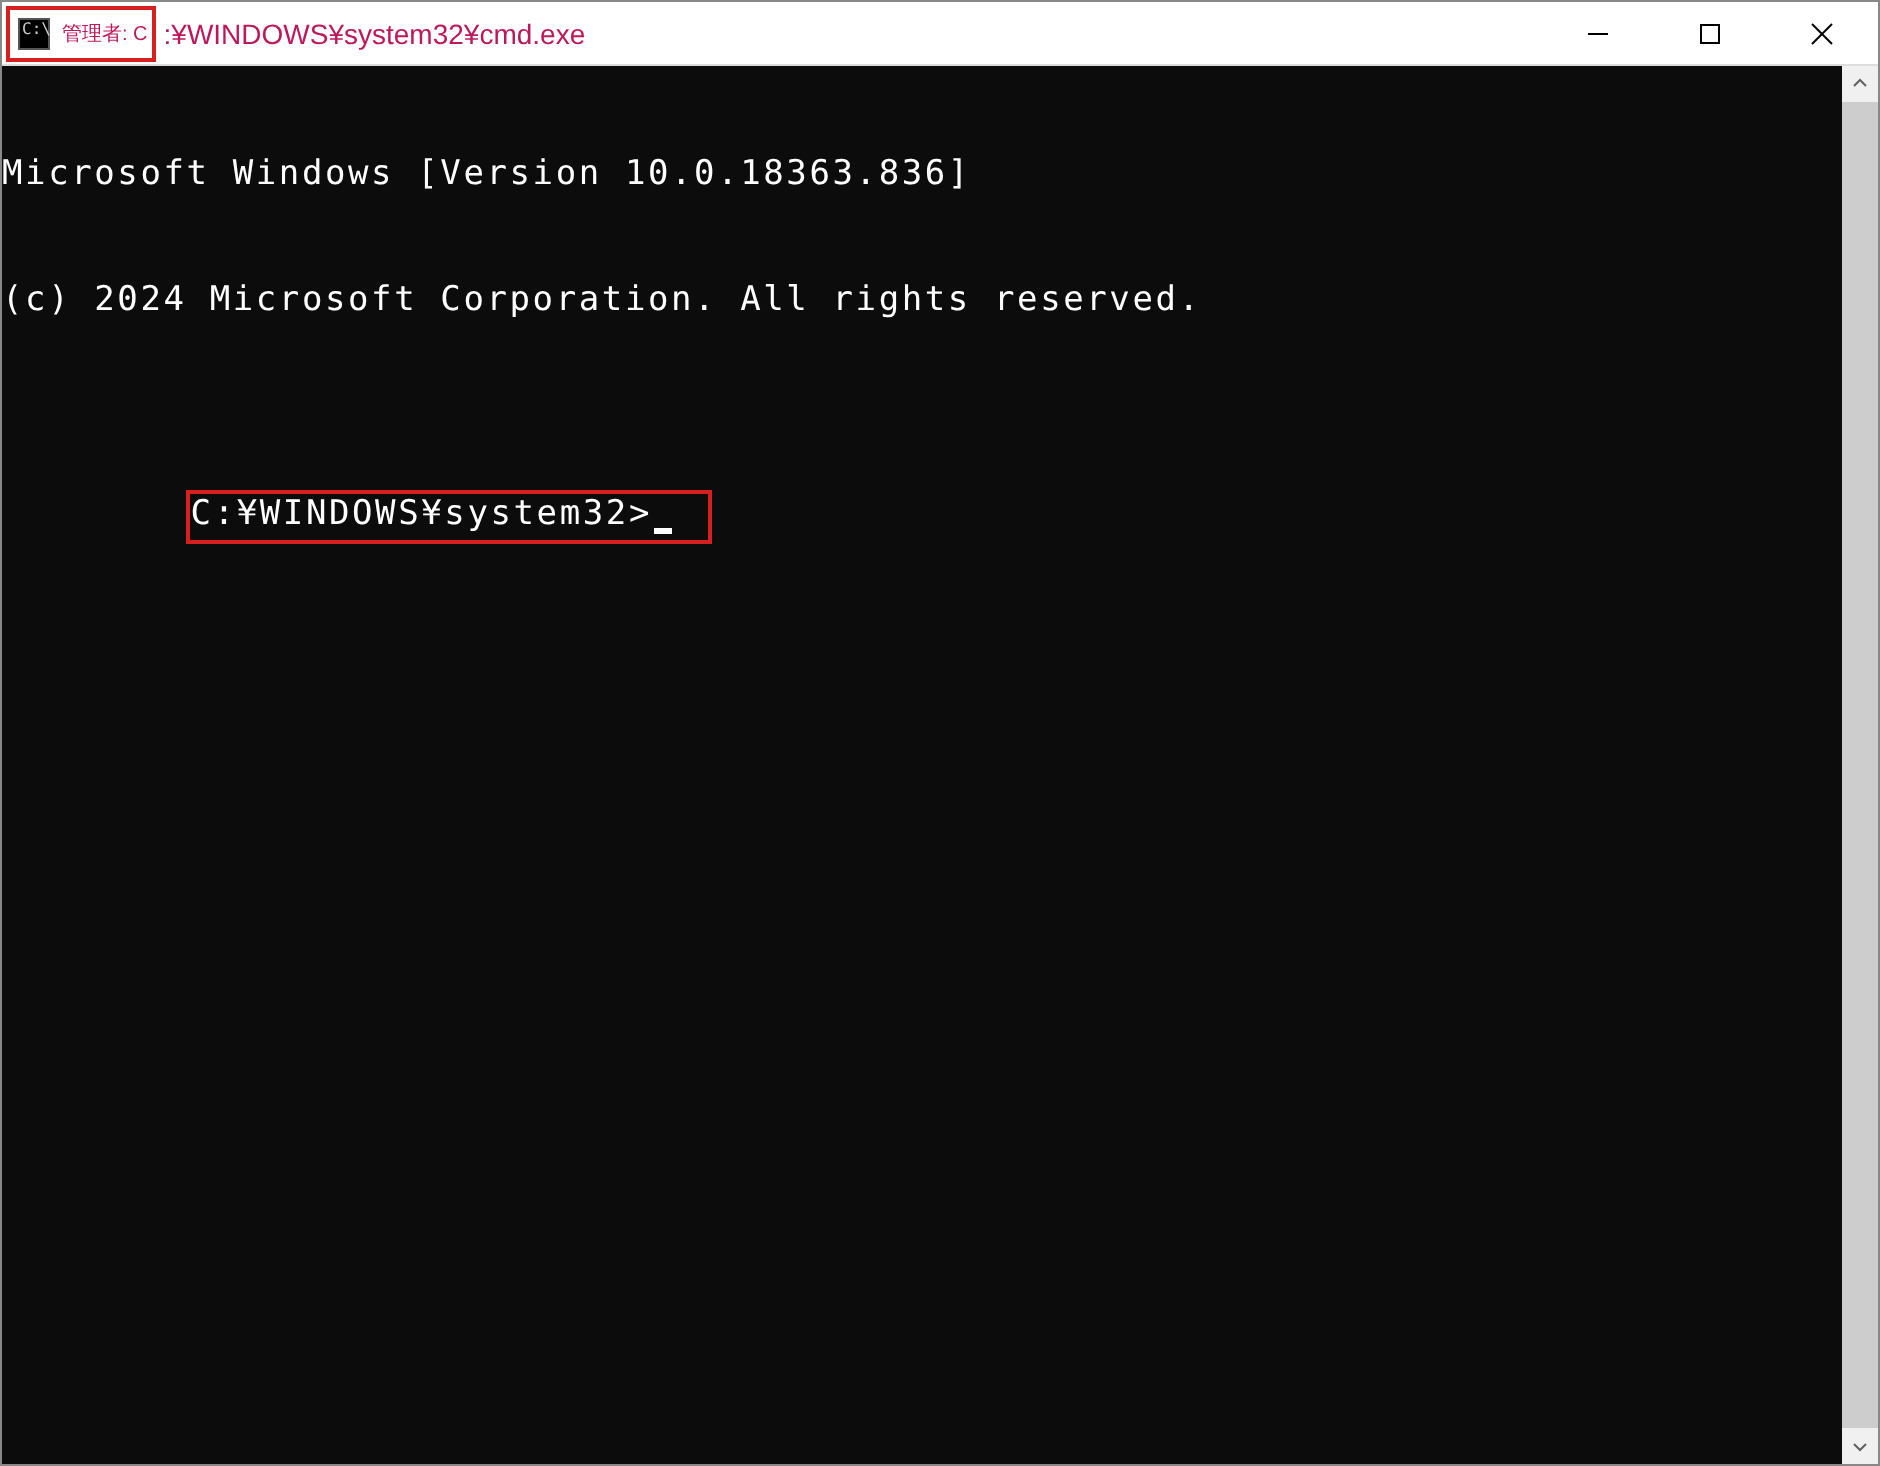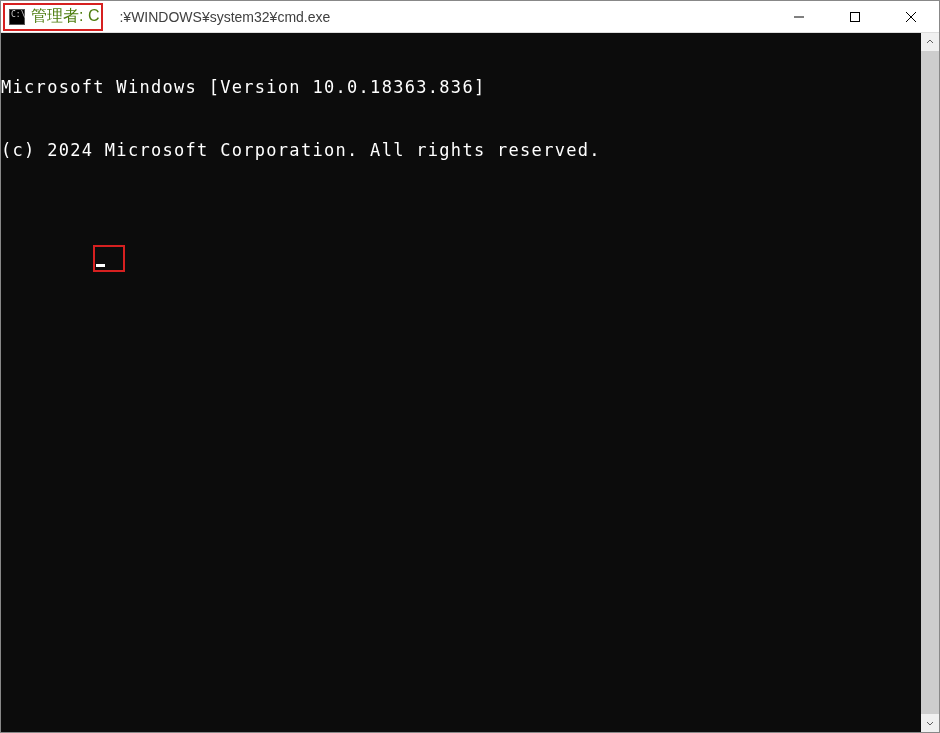--- a/index.html
+++ b/index.html
@@ -56,28 +56,28 @@
     .app-icon-inner {
       color: #cccccc;
       font-size: 8px;
       line-height: 1;
       position: absolute;
       top: 1px;
       left: 1px;
     }
     .title-text-part1 {
       font-family: "Meiryo", "MS UI Gothic", sans-serif;
-      font-size: 16px;
-      color: #4d7c0f;
+      font-size: 10px;
+      color: #be185d;
     }
     .title-text-part2 {
       font-family: "Meiryo", "MS UI Gothic", sans-serif;
       font-size: 14px;
-      color: #404040;
-      margin-left: 16px;
+      color: #be185d;
+      margin-left: 4px;
     }
     .window-controls {
       display: flex;
       height: 100%;
     }
     .window-control-btn {
       width: 56px;
       height: 100%;
       display: flex;
       align-items: center;
@@ -189,21 +189,21 @@
         </svg>
       </button>
     </div>
   </div>
 
   <div class="terminal-area">
     <div class="terminal-content">
       <span class="terminal-line">Microsoft Windows [Version 10.0.18363.836]</span>
       <span class="terminal-line">(c) 2024 Microsoft Corporation. All rights reserved.</span>
       <div class="prompt-wrapper">
-        <span class="prompt-highlight"><span class="cursor"></span></span>
+        <span class="prompt-highlight"><span>C:¥WINDOWS¥system32&gt;</span><span class="cursor"></span></span>
       </div>
     </div>
     <div class="scrollbar">
       <button class="scroll-btn">
         <svg class="arrow-svg" viewBox="0 0 8 8">
           <path d="M1 5 L4 2 L7 5" stroke="#606060" stroke-width="1" fill="none"></path>
         </svg>
       </button>
       <div class="scroll-thumb"></div>
       <div class="scroll-track-bottom"></div>

